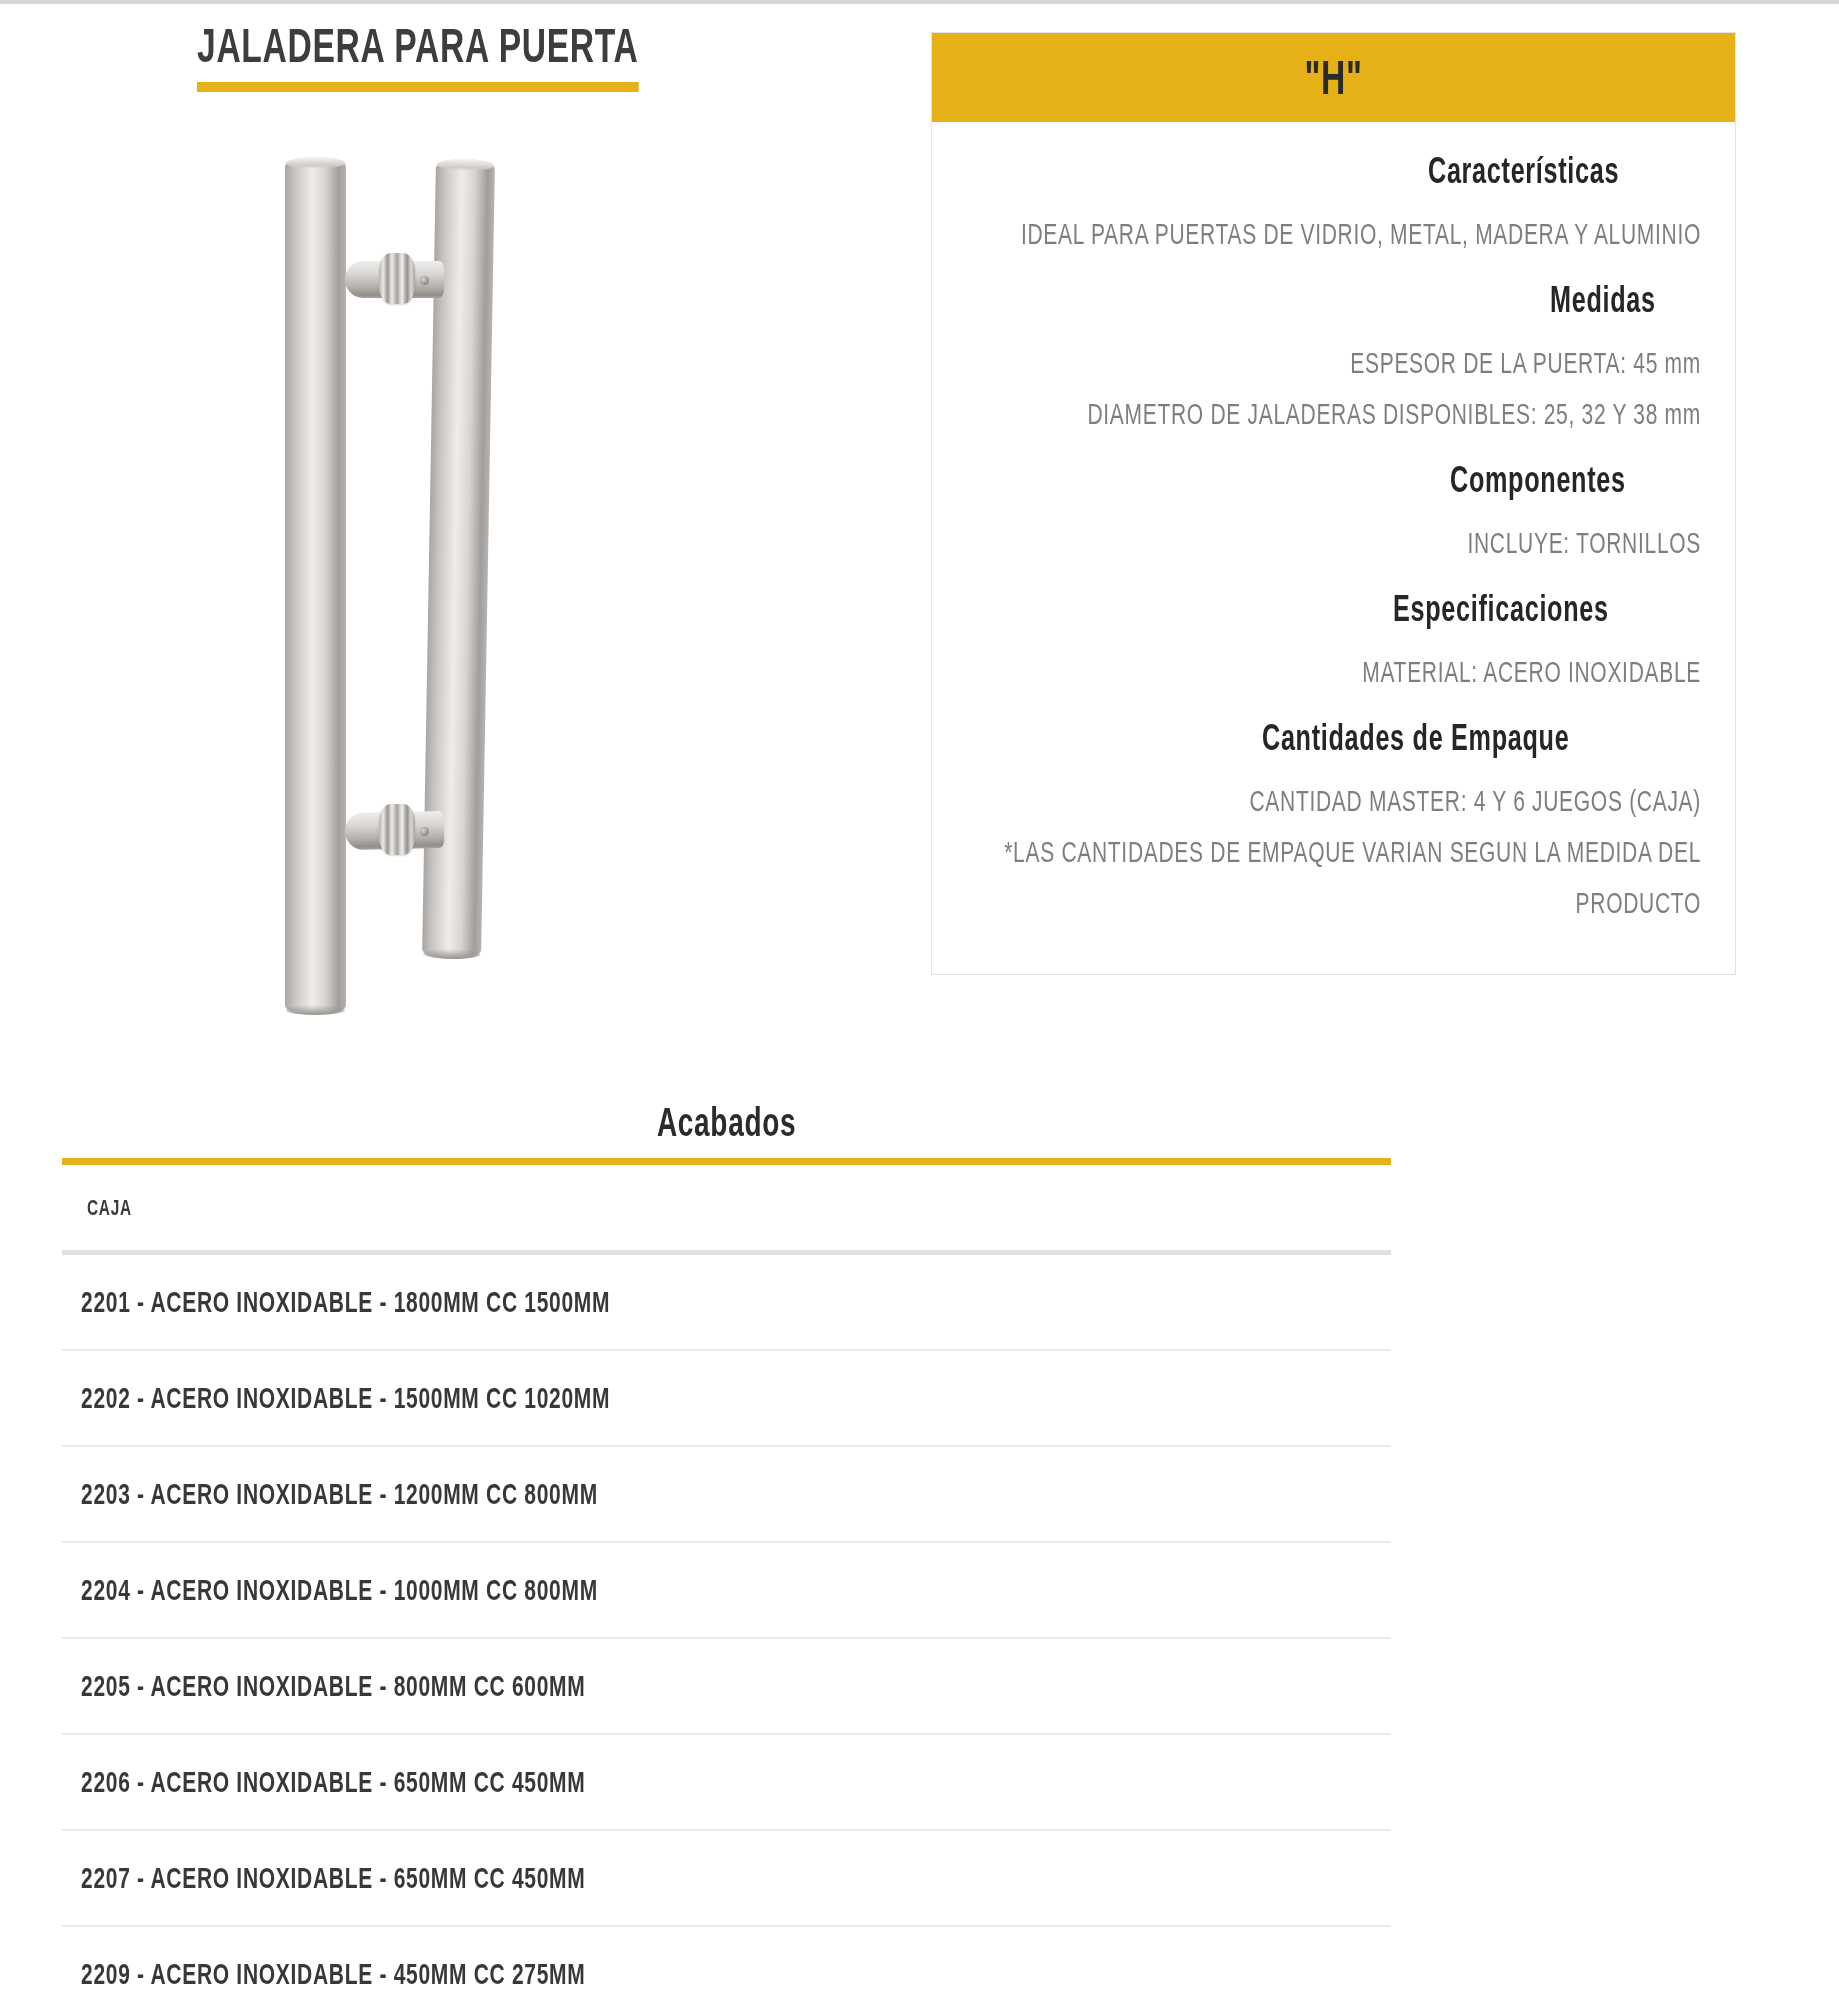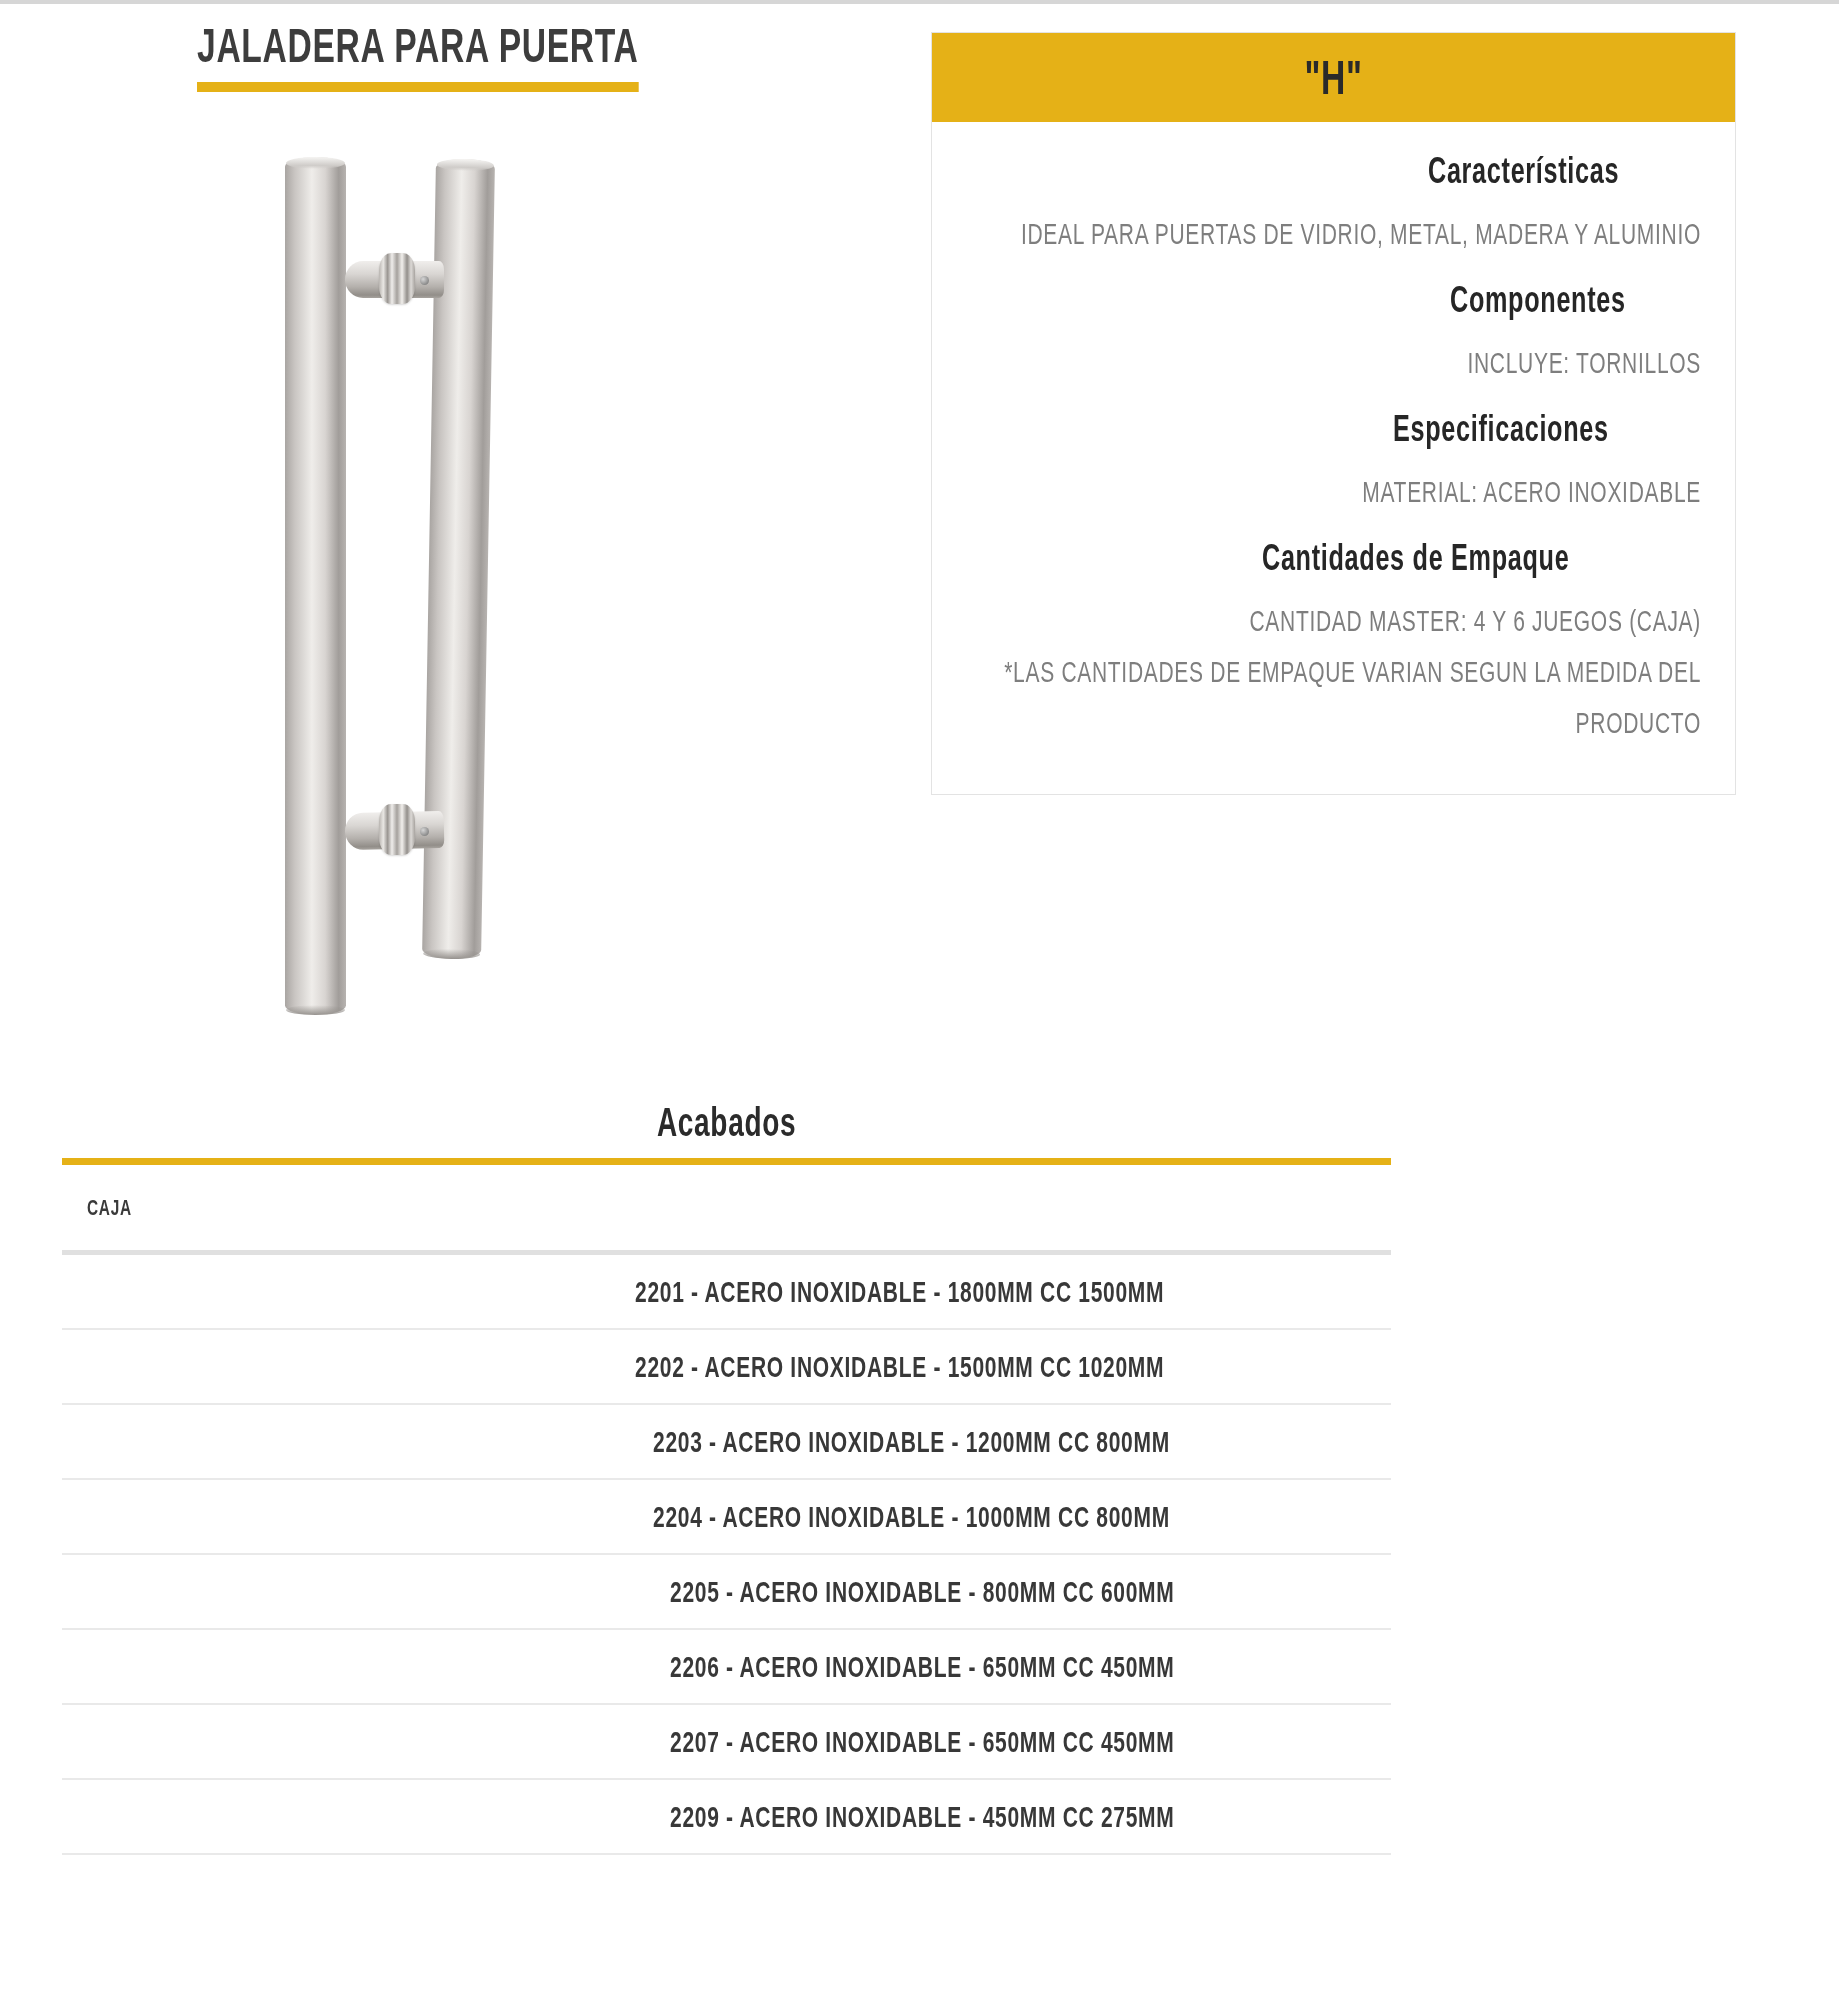--- a/index.html
+++ b/index.html
@@ -55,22 +55,22 @@
   .sec-line { font-size:30px; line-height:51px; font-weight:400; color:#7e7e7e; margin:0; }
   .sec-block { margin-bottom:22px; }
   .sec-block:last-child { margin-bottom:0; }
 
   
   .finishes { position:absolute; left:62px; top:1100px; width:1329px; }
   .finishes-title { text-align:center; font-size:40px; line-height:44px; font-weight:700; color:#2b2b2b; }
   .finishes-rule { height:7px; background:var(--yellow); margin-top:14px; }
   .caja-cell { height:90px; border-bottom:5px solid #e0e0e0; padding:26px 0 0 25px;
                font-size:22px; line-height:33px; font-weight:700; color:#3a3a3a; }
-  .frow { height:75px; border-bottom:2px solid #e9e9e9; display:flex; align-items:center;
-          padding-left:19px; font-size:30px; font-weight:700; color:#383838;justify-content:flex-end; }
+  .frow { height:96px; border-bottom:2px solid #e9e9e9; display:flex; align-items:center;
+          padding-left:19px; font-size:30px; font-weight:700; color:#383838; }
 </style>
 </head>
 <body>
 
 <div class="page">
 
   <div class="top-rule"></div>
 
   <div class="title-wrap">
     <span class="title-text cond">JALADERA PARA PUERTA</span>
@@ -91,20 +91,25 @@
     <div class="card-header">
       <span class="card-header-label cond-c">"H"</span>
     </div>
     <div class="card-body">
 
       <div class="sec-block">
         <h3 class="sec-heading"><span class="cond">Características</span></h3>
         <p class="sec-line cond-w">IDEAL PARA PUERTAS DE VIDRIO, METAL, MADERA Y ALUMINIO</p>
       </div>
 
+      <div class="sec-block">
+        <h3 class="sec-heading"><span class="cond">Medidas</span></h3>
+        <p class="sec-line cond-w">ESPESOR DE LA PUERTA: 45 mm</p>
+        <p class="sec-line cond-w">DIAMETRO DE JALADERAS DISPONIBLES: 25, 32 Y 38 mm</p>
+      </div>
 
       <div class="sec-block">
         <h3 class="sec-heading"><span class="cond">Componentes</span></h3>
         <p class="sec-line cond-w">INCLUYE: TORNILLOS</p>
       </div>
 
       <div class="sec-block">
         <h3 class="sec-heading"><span class="cond">Especificaciones</span></h3>
         <p class="sec-line cond-w">MATERIAL: ACERO INOXIDABLE</p>
       </div>

